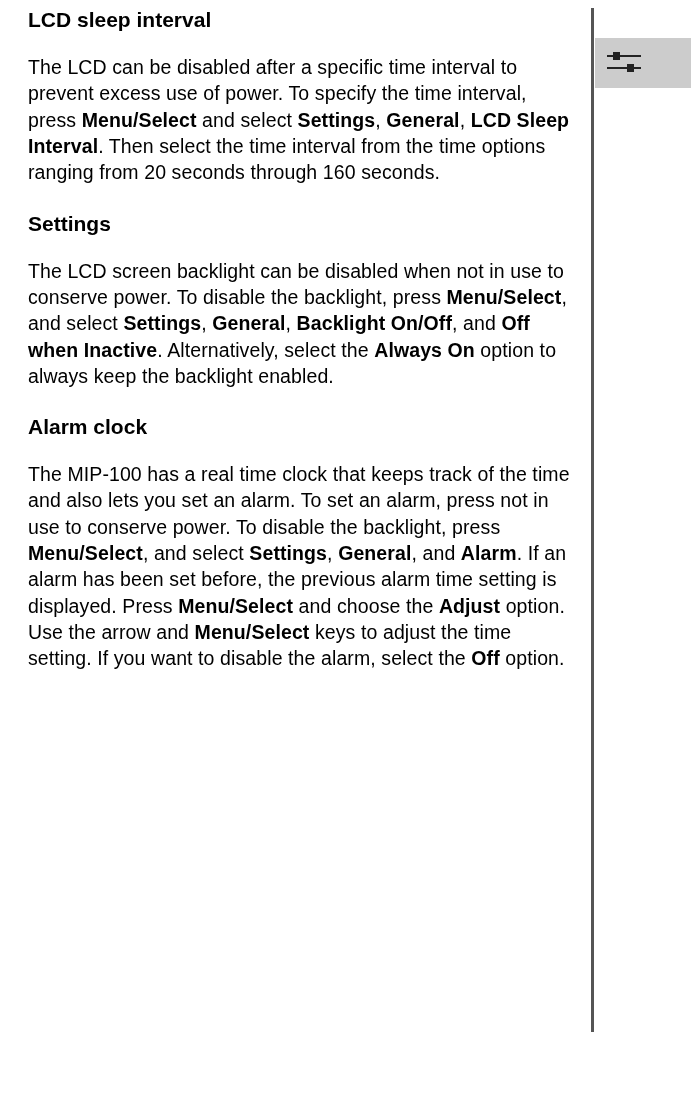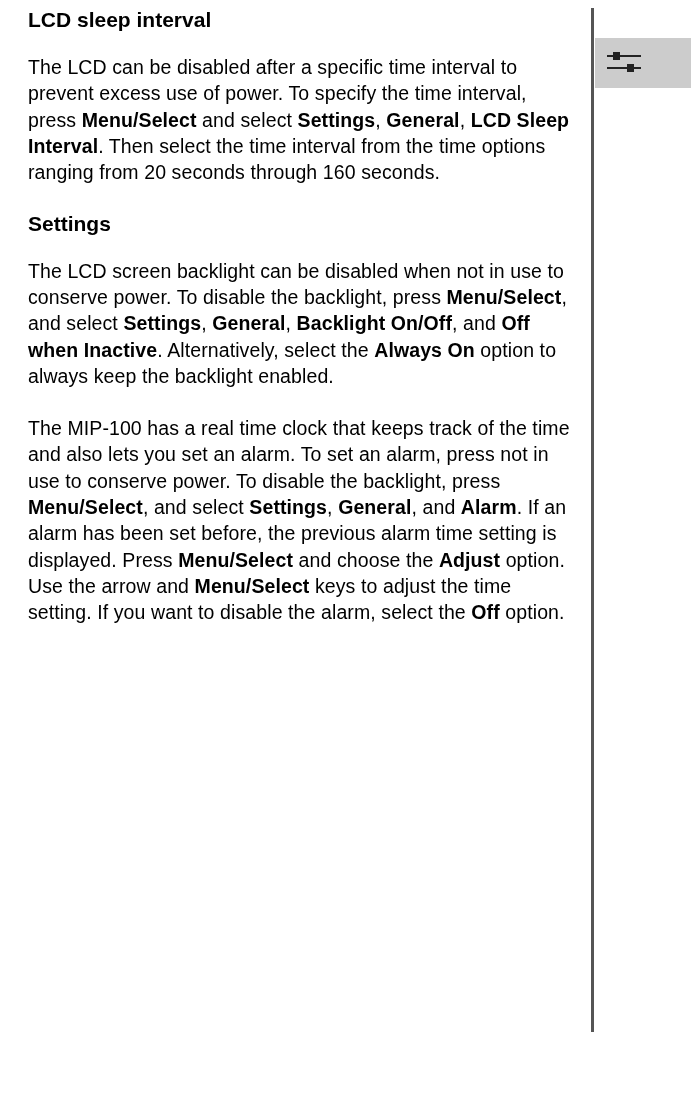--- a/index.html
+++ b/index.html
@@ -87,20 +87,21 @@
     <h2 class="section">LCD sleep interval</h2>
     <p class="body">
       <span>The LCD can be disabled after a specific time interval to prevent excess use of power. To specify the time interval, press </span><span class="b">Menu/Select</span><span> and select </span><span class="b">Settings</span><span>, </span><span class="b">General</span><span>, </span><span class="b">LCD Sleep Interval</span><span>. Then select the time interval from the time options ranging from 20 seconds through 160 seconds.</span>
     </p>
 
     <h2 class="section">Settings</h2>
     <p class="body">
       <span>The LCD screen backlight can be disabled when not in use to conserve power. To disable the backlight, press </span><span class="b">Menu/Select</span><span>, and select </span><span class="b">Settings</span><span>, </span><span class="b">General</span><span>, </span><span class="b">Backlight On/Off</span><span>, and </span><span class="b">Off when Inactive</span><span>. Alternatively, select the </span><span class="b">Always On</span><span> option to always keep the backlight enabled.</span>
     </p>
 
+    <h2 class="section">Alarm clock</h2>
     <p class="body">
       <span>The MIP-100 has a real time clock that keeps track of the time and also lets you set an alarm. To set an alarm, press not in use to conserve power. To disable the backlight, press </span><span class="b">Menu/Select</span><span>, and select </span><span class="b">Settings</span><span>, </span><span class="b">General</span><span>, and </span><span class="b">Alarm</span><span>. If an alarm has been set before, the previous alarm time setting is displayed. Press </span><span class="b">Menu/Select</span><span> and choose the </span><span class="b">Adjust</span><span> option. Use the arrow and </span><span class="b">Menu/Select</span><span> keys to adjust the time setting. If you want to disable the alarm, select the </span><span class="b">Off</span><span> option.</span>
     </p>
 
   </div>
 
   <div class="footer">
     <span class="sec">General settings</span>
     <span class="sep">---</span>
     <span class="pg">37</span>

